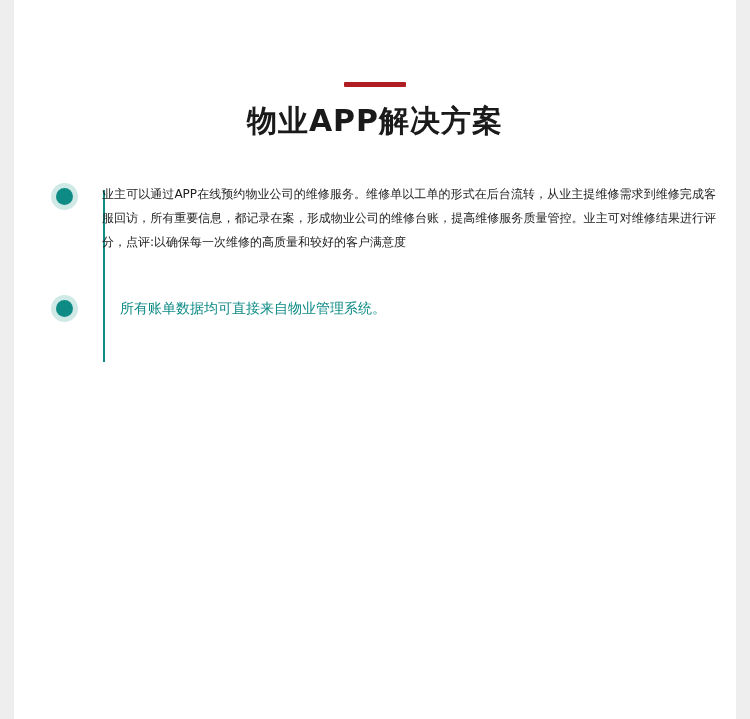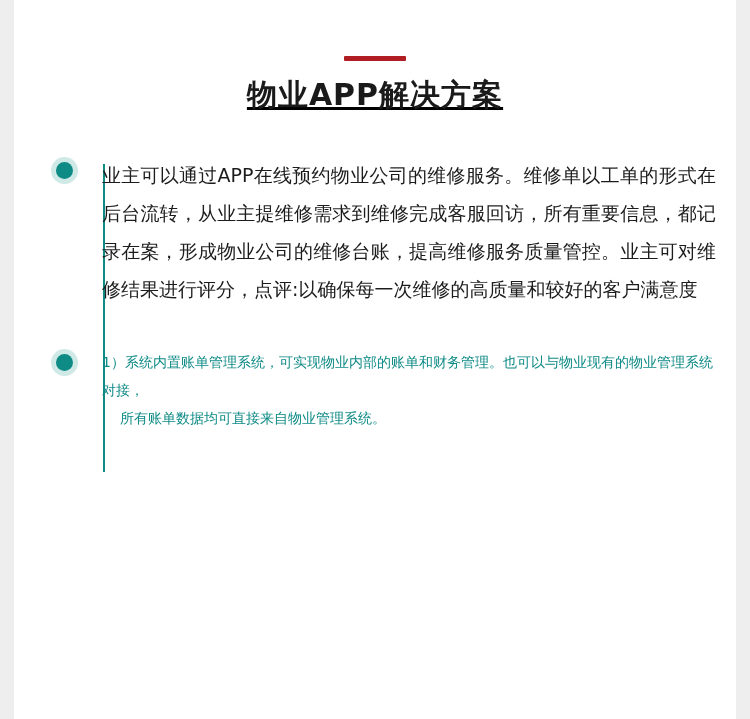--- a/index.html
+++ b/index.html
@@ -15,24 +15,23 @@
     height: 719px;
     margin: 0 auto;
     background: #ffffff;
     position: relative;
     overflow: hidden;
     box-sizing: border-box;
     border-left: 14px solid #eeeeee;
     border-right: 14px solid #eeeeee;
   }
   .title-block {
-    padding-top: 56px;
+    padding-top: 82px;
     text-align: center;
     position: relative;
-    text-decoration: underline;
   }
   .title-rule {
     width: 62px;
     height: 5px;
     background: #b01e23;
     margin: 0 auto 14px auto;
     border-radius: 1px;
   }
   .title-text {
     font-size: 30px;
@@ -63,21 +62,21 @@
     position: absolute;
     left: -46px;
     top: 6px;
     width: 17px;
     height: 17px;
     border-radius: 50%;
     background: #0f8b86;
     box-shadow: 0 0 0 5px #cfe9e7;
   }
   .para {
-    font-size: 19px;
+    font-size: 12px;
     line-height: 2.0;
     color: #1c1c1c;
     text-align: justify;
     margin: 0;
   }
   .sub {
     margin-top: 18px;
     margin-bottom: 4px;
   }
   .sub p {
@@ -106,21 +105,20 @@
     <div class="timeline-line"></div>
 
     <div class="item gap-lg">
       <span class="dot"></span>
       <p class="para">业主可以通过APP在线预约物业公司的维修服务。维修单以工单的形式在后台流转，从业主提维修需求到维修完成客服回访，所有重要信息，都记录在案，形成物业公司的维修台账，提高维修服务质量管控。业主可对维修结果进行评分，点评:以确保每一次维修的高质量和较好的客户满意度</p>
     </div>
 
     <div class="item">
       <span class="dot"></span>
       <div class="sub">
-        <p>1）系统内置账单管理系统，可实现物业内部的账单和财务管理。也可以与物业现有的物业管理系统对接，</p>
         <p class="indent">所有账单数据均可直接来自物业管理系统。</p>
       </div>
     </div>
 
 
 
   </div>
 </div>
 
 </body></html>

